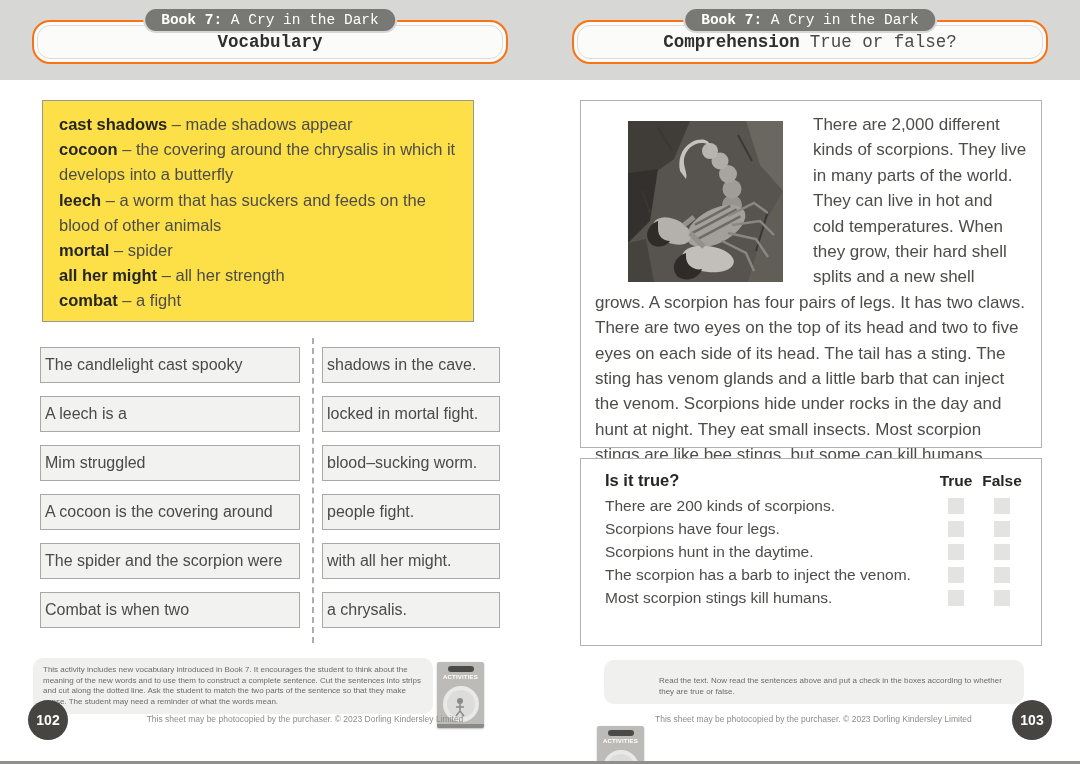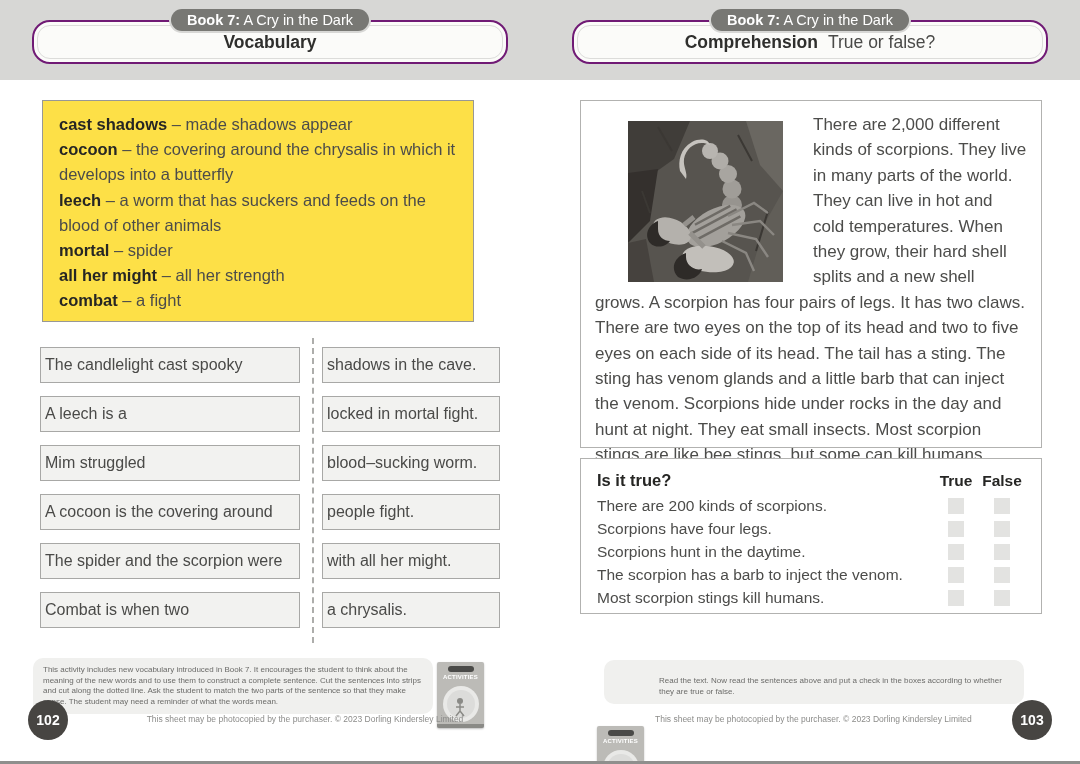--- a/index.html
+++ b/index.html
@@ -4,41 +4,41 @@
 <style>
   html,body{margin:0;padding:0;}
   body{
     width:1080px;height:764px;position:relative;background:#ffffff;
     font-family:"Liberation Sans", sans-serif;color:#3d3d3b;overflow:hidden;
     border-bottom:3px solid #8f8f8d;box-sizing:border-box;
   }
   .abs{position:absolute;}
   
   .band{left:0;top:0;width:1080px;height:80px;background:#d7d7d5;}
-  .title-box{top:20px;width:476px;height:44px;background:#fbfbf9;border:2px solid #701a75;border-radius:18px;box-sizing:border-box;}
+  .title-box{top:20px;width:476px;height:44px;background:#fbfbf9;border:2px solid #f97316;border-radius:18px;box-sizing:border-box;font-family:Liberation Mono, monospace;}
   .title-box .inner-ring{position:absolute;inset:3px;border:1px solid #dcdcda;border-radius:13px;pointer-events:none;}
   .title-text{position:absolute;left:0;right:0;top:0;bottom:0;display:flex;align-items:center;justify-content:center;font-size:17.5px;color:#2f2f2d;}
   .title-text .tb{font-weight:bold;}
   .title-text .tr{font-weight:normal;color:#4a4a48;margin-left:10px;}
   .badge{position:absolute;top:-13px;left:50%;transform:translateX(-50%);background:#787874;color:#ffffff;border-radius:14px;padding:3px 16px;font-size:14.5px;white-space:nowrap;box-shadow:0 0 0 2px #d7d7d5;}
   .badge b{font-weight:bold;}
   
   .vocab-box{left:42px;top:100px;width:432px;height:222px;border:1.5px solid #989896;background:#fde047;box-sizing:border-box;padding:11px 16px;}
   .vocab-row{font-size:16.5px;line-height:25.2px;color:#4c4c4a;}
   .vterm{font-weight:bold;color:#262624;}
   
   .strip-col{display:flex;flex-direction:column;gap:13px;}
   .strip{height:36px;background:#f2f2f0;border:1px solid #a8a8a6;box-sizing:border-box;display:flex;align-items:center;padding-left:4px;font-size:16px;color:#4a4a48;white-space:nowrap;overflow:hidden;}
   .cut-line{left:312px;top:338px;height:305px;width:0;border-left:2px dashed #adadab;}
   
   .passage-box{left:580px;top:100px;width:462px;height:348px;border:1px solid #b2b2b0;background:#ffffff;box-sizing:border-box;padding:11px 14px;}
   .scorpion-img{float:left;width:155px;height:161px;margin:9px 30px 6px 33px;}
   .passage-text{font-size:17px;line-height:25.4px;color:#4c4c4a;}
   
-  .quiz-box{left:580px;top:458px;width:462px;height:156px;border:1px solid #b2b2b0;background:#ffffff;box-sizing:border-box;padding:12px 16px 10px 16px;}
+  .quiz-box{left:580px;top:458px;width:462px;height:188px;border:1px solid #b2b2b0;background:#ffffff;box-sizing:border-box;padding:12px 16px 10px 24px;}
   .quiz-header{display:flex;align-items:center;margin-bottom:4px;}
   .quiz-title{flex:1;font-size:16.5px;font-weight:bold;color:#262624;}
   .tf-cols{display:flex;}
   .tf-col{width:46px;text-align:center;font-size:15.5px;font-weight:bold;color:#262624;}
   .quiz-row{display:flex;align-items:center;height:23.2px;}
   .quiz-statement{flex:1;font-size:15.5px;color:#4c4c4a;white-space:nowrap;overflow:hidden;}
   .cb-col{width:46px;display:flex;justify-content:center;}
   .checkbox{width:16px;height:16px;background:#e3e3e1;}
   
   .note-box{background:#f0f0ee;border-radius:10px;padding:7px 10px;font-size:8px;line-height:10.5px;color:#6b6b69;box-sizing:border-box;}

